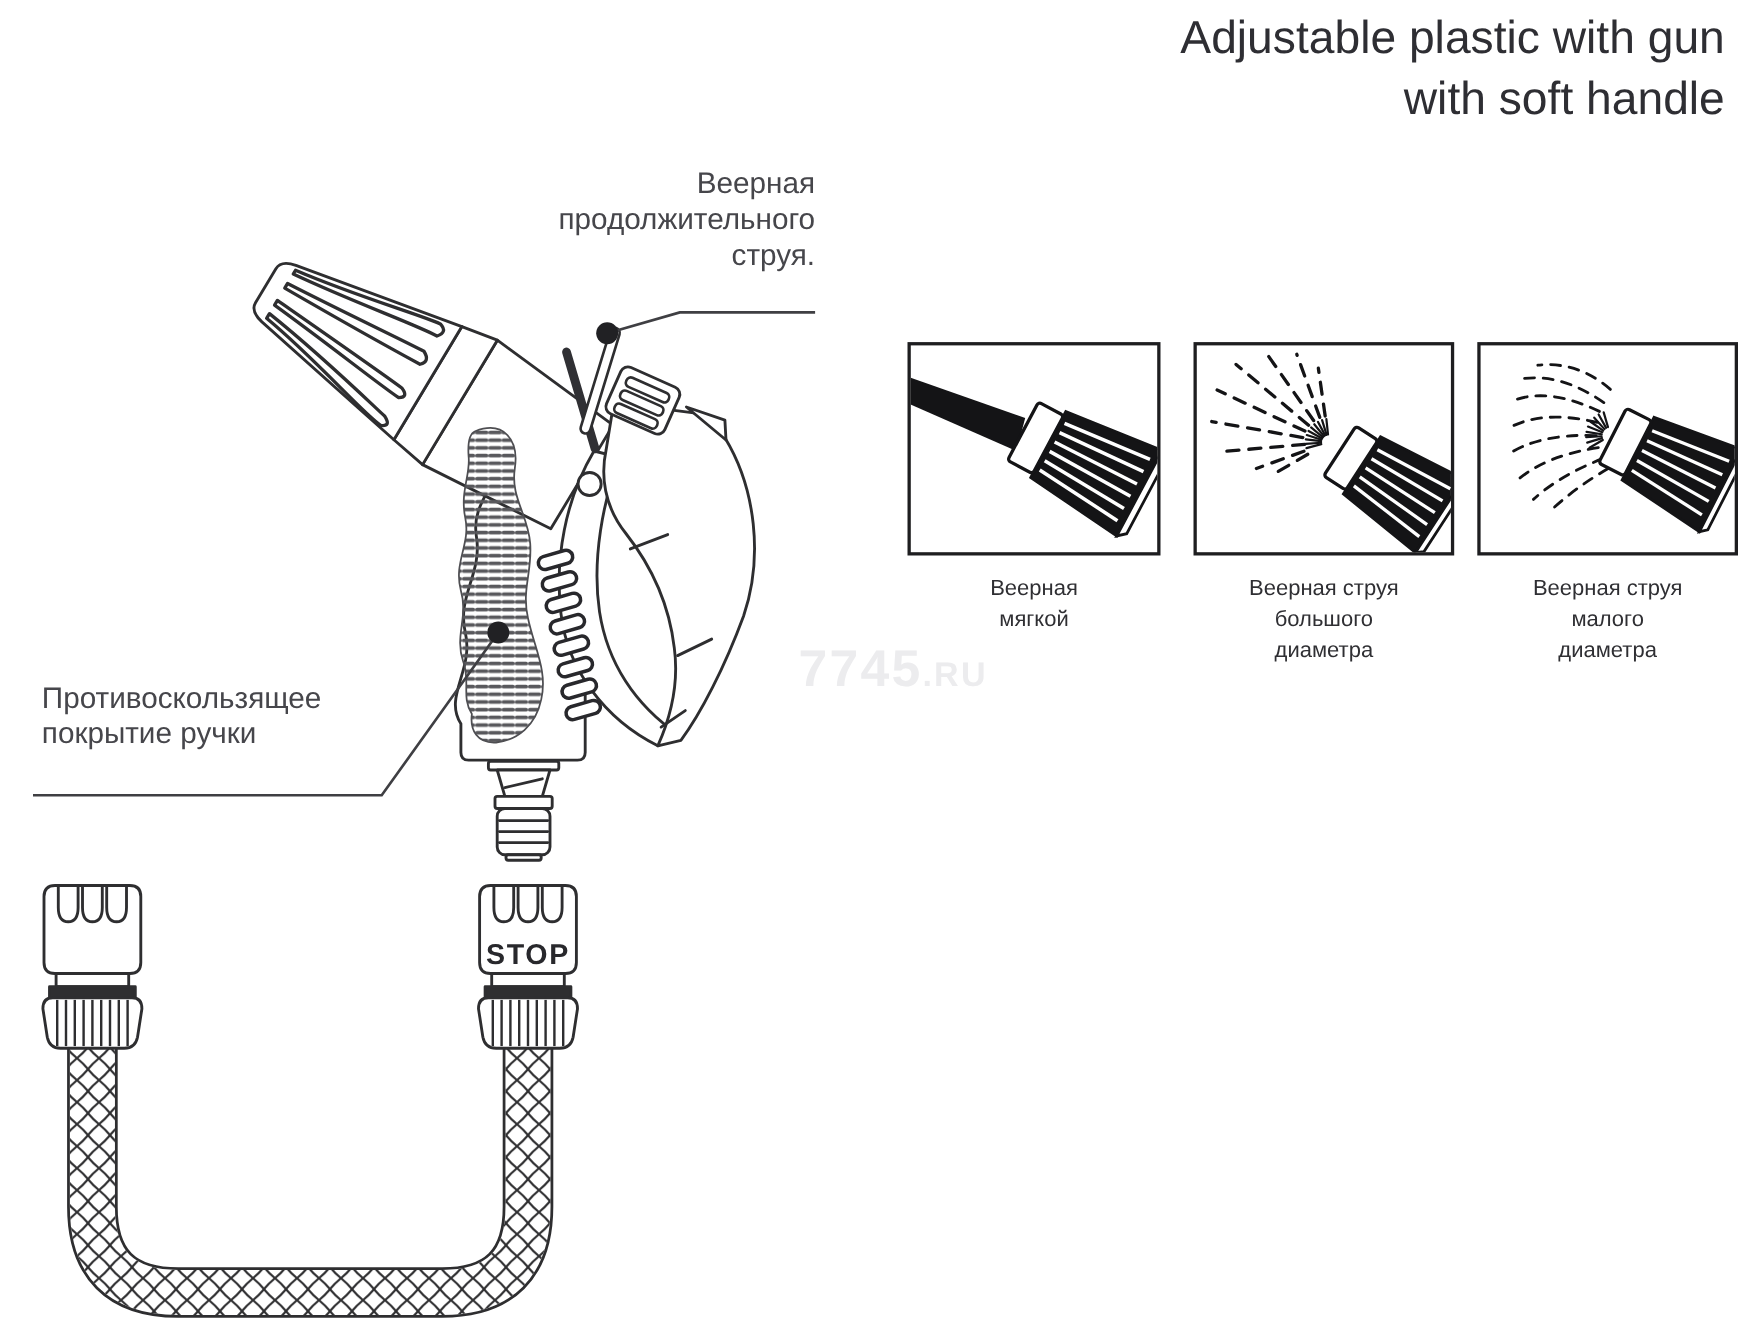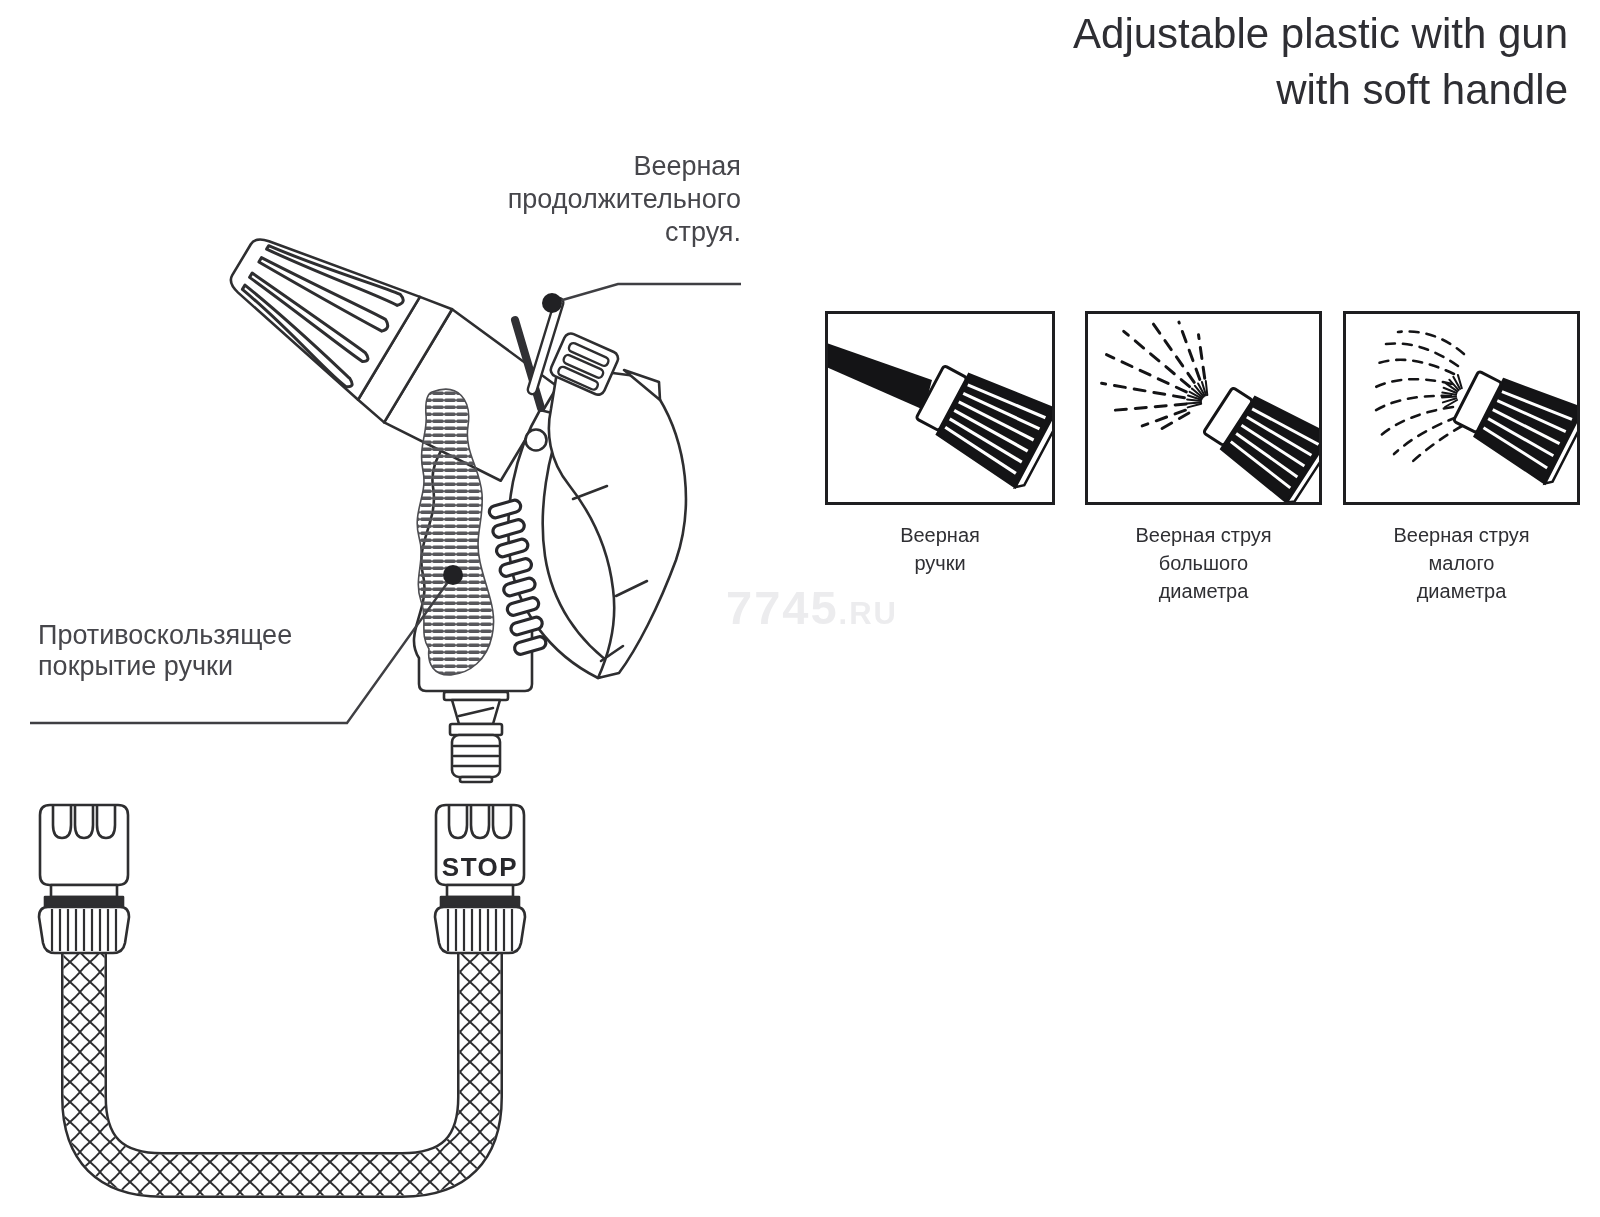--- a/index.html
+++ b/index.html
@@ -293,21 +293,21 @@
         <line x1="30" y1="20.3" x2="105" y2="27.3"></line>
       </g>
       <polygon points="110,-42 116,-37 116,37 110,42" fill="#ffffff" stroke-width="2.5"></polygon>
       <rect x="0" y="-28" width="26" height="56" rx="3" fill="#ffffff" stroke-width="3"></rect>
     </g>
   </svg>
 </div>
 
 <div class="abs caption cap1">
   <div>Веерная</div>
-  <div>ручки</div>
+  <div>мягкой</div>
 </div>
 <div class="abs caption cap2">
   <div>Веерная струя</div>
   <div>большого</div>
   <div>диаметра</div>
 </div>
 <div class="abs caption cap3">
   <div>Веерная струя</div>
   <div>малого</div>
   <div>диаметра</div>

